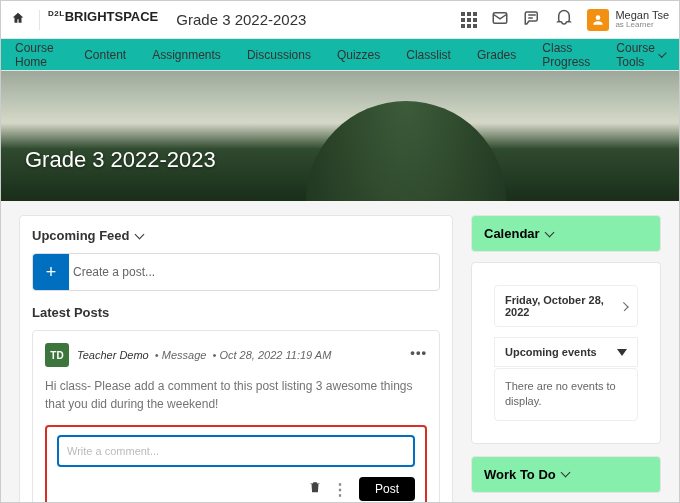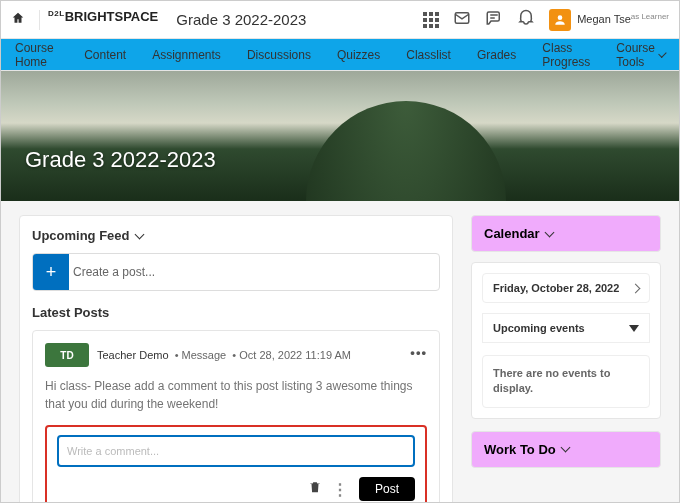--- a/index.html
+++ b/index.html
@@ -11,56 +11,56 @@
   .logo .big { font-size:13px; letter-spacing:0px; }
   .course-title-top { font-size:15px; color:#333; margin-left:18px; font-weight:400;}
   .topbar-spacer { flex:1; }
   .top-icons { display:flex; align-items:center; gap:14px; margin-right:14px; color:#555;}
   .top-icons svg { width:18px; height:18px; }
   .waffle { display:grid; grid-template-columns:repeat(3,4px); grid-template-rows:repeat(3,4px); gap:2px;}
   .waffle span { background:#555; width:4px; height:4px;}
   .user-chip { display:flex; align-items:center; gap:6px; }
   .avatar-top { width:22px; height:22px; background:#f29111; border-radius:3px; display:flex; align-items:center; justify-content:center; }
   .avatar-top svg { width:14px; height:14px; color:#fff;}
-  .user-text { display:flex; flex-direction:row; line-height:1.1;}
+  .user-text { display:flex; flex-direction:column; line-height:1.1;}
   .user-name { font-size:11px; color:#333;}
   .user-role { font-size:8px; color:#888;}
-  .navbar { background:#0ea5e9; padding:0 14px; height:32px; display:flex; align-items:center; gap:26px; border-bottom:1px solid #e5e5e5; font-size:12px; color:#333;}
+  .navbar { background:#14b8a6; padding:0 14px; height:32px; display:flex; align-items:center; gap:26px; border-bottom:1px solid #e5e5e5; font-size:12px; color:#333;}
   .navbar .item { cursor:pointer; display:flex; align-items:center; gap:3px;}
   .banner { position:relative; height:130px; background:linear-gradient(180deg,#9ea89a 0%,#bfc8b8 25%,#d6d8c7 40%,#2f4a2f 60%,#1a2e1a 100%); overflow:hidden;}
   .banner::before { content:""; position:absolute; left:45%; top:30px; width:200px; height:200px; background:radial-gradient(ellipse at top,#3d5c3a,#1a2e1a); border-radius:50% 50% 20% 20%;}
   .banner-title { position:absolute; left:24px; bottom:28px; color:#fff; font-size:22px; font-weight:400; text-shadow:0 1px 3px rgba(0,0,0,0.5);}
   .content-area { display:flex; gap:18px; padding:14px 18px;}
   .left-col { flex:1; }
   .right-col { width:190px; }
   .panel { background:#fff; border:1px solid #e5e5e5; border-radius:4px; padding:12px; margin-bottom:12px;}
   .panel-header { font-size:13px; font-weight:600; color:#333; display:flex; align-items:center; gap:6px; margin-bottom:10px; cursor:pointer;}
   .create-post { border:1px solid #ddd; border-radius:4px; height:38px; display:flex; align-items:center; overflow:hidden; cursor:text;}
   .create-post .plus { width:36px; height:100%; background:#006fbf; color:#fff; display:flex; align-items:center; justify-content:center; font-size:18px;}
   .create-post .placeholder { padding-left:4px; color:#666; font-size:12px;}
   .section-sub { font-size:13px; font-weight:600; margin:14px 0 10px 0; color:#333;}
   .post-card { border:1px solid #e5e5e5; border-radius:4px; padding:12px; position:relative;}
   .post-head { display:flex; align-items:center; gap:8px; margin-bottom:10px;}
-  .post-avatar { width:44px; height:24px; background:#3c763d; color:#fff; border-radius:3px; display:flex; align-items:center; justify-content:center; font-size:10px; font-weight:600;}
-  .post-meta { font-size:11px; color:#666;}
+  .post-avatar { width:24px; height:24px; background:#3c763d; color:#fff; border-radius:3px; display:flex; align-items:center; justify-content:center; font-size:10px; font-weight:600;}
+  .post-meta { font-size:11px; color:#666;font-style:italic;}
   .post-meta .author { color:#333;}
   .post-actions-dots { position:absolute; right:12px; top:14px; cursor:pointer; color:#555; letter-spacing:1px; font-weight:bold; font-size:13px;}
   .post-body { font-size:12px; color:#737373; line-height:1.5;}
   .comment-frame { border:2px solid #d93025; border-radius:4px; padding:8px 10px 10px 10px; margin-top:12px; background:#fff;}
   .comment-input { width:100%; border:2px solid #006fbf; border-radius:4px; height:32px; padding:0 8px; font-size:11px; color:#333; outline:none;}
   .comment-input::placeholder { color:#bbb;}
   .comment-row { display:flex; justify-content:flex-end; align-items:center; gap:10px; margin-top:10px;}
   .trash { width:14px; height:14px; color:#444; cursor:pointer;}
   .dots-mini { color:#888; cursor:pointer; letter-spacing:1px; font-weight:bold;}
   .post-btn { background:#000000; color:#fff; border:none; border-radius:4px; padding:5px 16px; font-size:12px; cursor:pointer;}
-  .right-header { font-size:13px; font-weight:600; padding:10px 12px; display:flex; align-items:center; gap:6px; border:1px solid #e5e5e5; border-radius:4px; background:#f0abfc; margin-bottom:10px; cursor:pointer;}
-  .cal-body { background:#fff; border:1px solid #e5e5e5; border-radius:4px; padding:10px; margin-bottom:12px;}
+  .right-header { font-size:13px; font-weight:600; padding:10px 12px; display:flex; align-items:center; gap:6px; border:1px solid #e5e5e5; border-radius:4px; background:#86efac; margin-bottom:10px; cursor:pointer;}
+  .cal-body { background:#fff; border:1px solid #e5e5e5; border-radius:4px; padding:22px; margin-bottom:12px;}
   .date-row { display:flex; align-items:center; justify-content:space-between; border:1px solid #eee; border-radius:4px; padding:8px 10px; font-size:11px; font-weight:600; color:#333;}
   .upcoming { display:flex; justify-content:space-between; align-items:center; border:1px solid #eee; border-radius:0; padding:8px 10px; font-size:11px; font-weight:600; color:#333; margin-top:10px;}
-  .events-box { border:1px solid #eee; border-radius:4px; padding:10px; font-size:11px; color:#666; margin-top:12px; line-height:1.4;font-weight:bold;}
+  .events-box { border:1px solid #eee; border-radius:4px; padding:10px; font-size:11px; color:#666; margin-top:1px; line-height:1.4;}
   .caret-down { width:0; height:0; border-left:5px solid transparent; border-right:5px solid transparent; border-top:7px solid #333;}
   .chev-down-sm { display:inline-block; width:7px; height:7px; border-right:1.5px solid #333; border-bottom:1.5px solid #333; transform:rotate(45deg); margin-top:-3px;}
   .chev-right-sm { display:inline-block; width:7px; height:7px; border-right:1.5px solid #666; border-bottom:1.5px solid #666; transform:rotate(-45deg);}
 </style>
 </head>
 <body>
 
 <div class="topbar">
   <span>
     <svg class="home-icon" viewBox="0 0 24 24" fill="currentColor">

